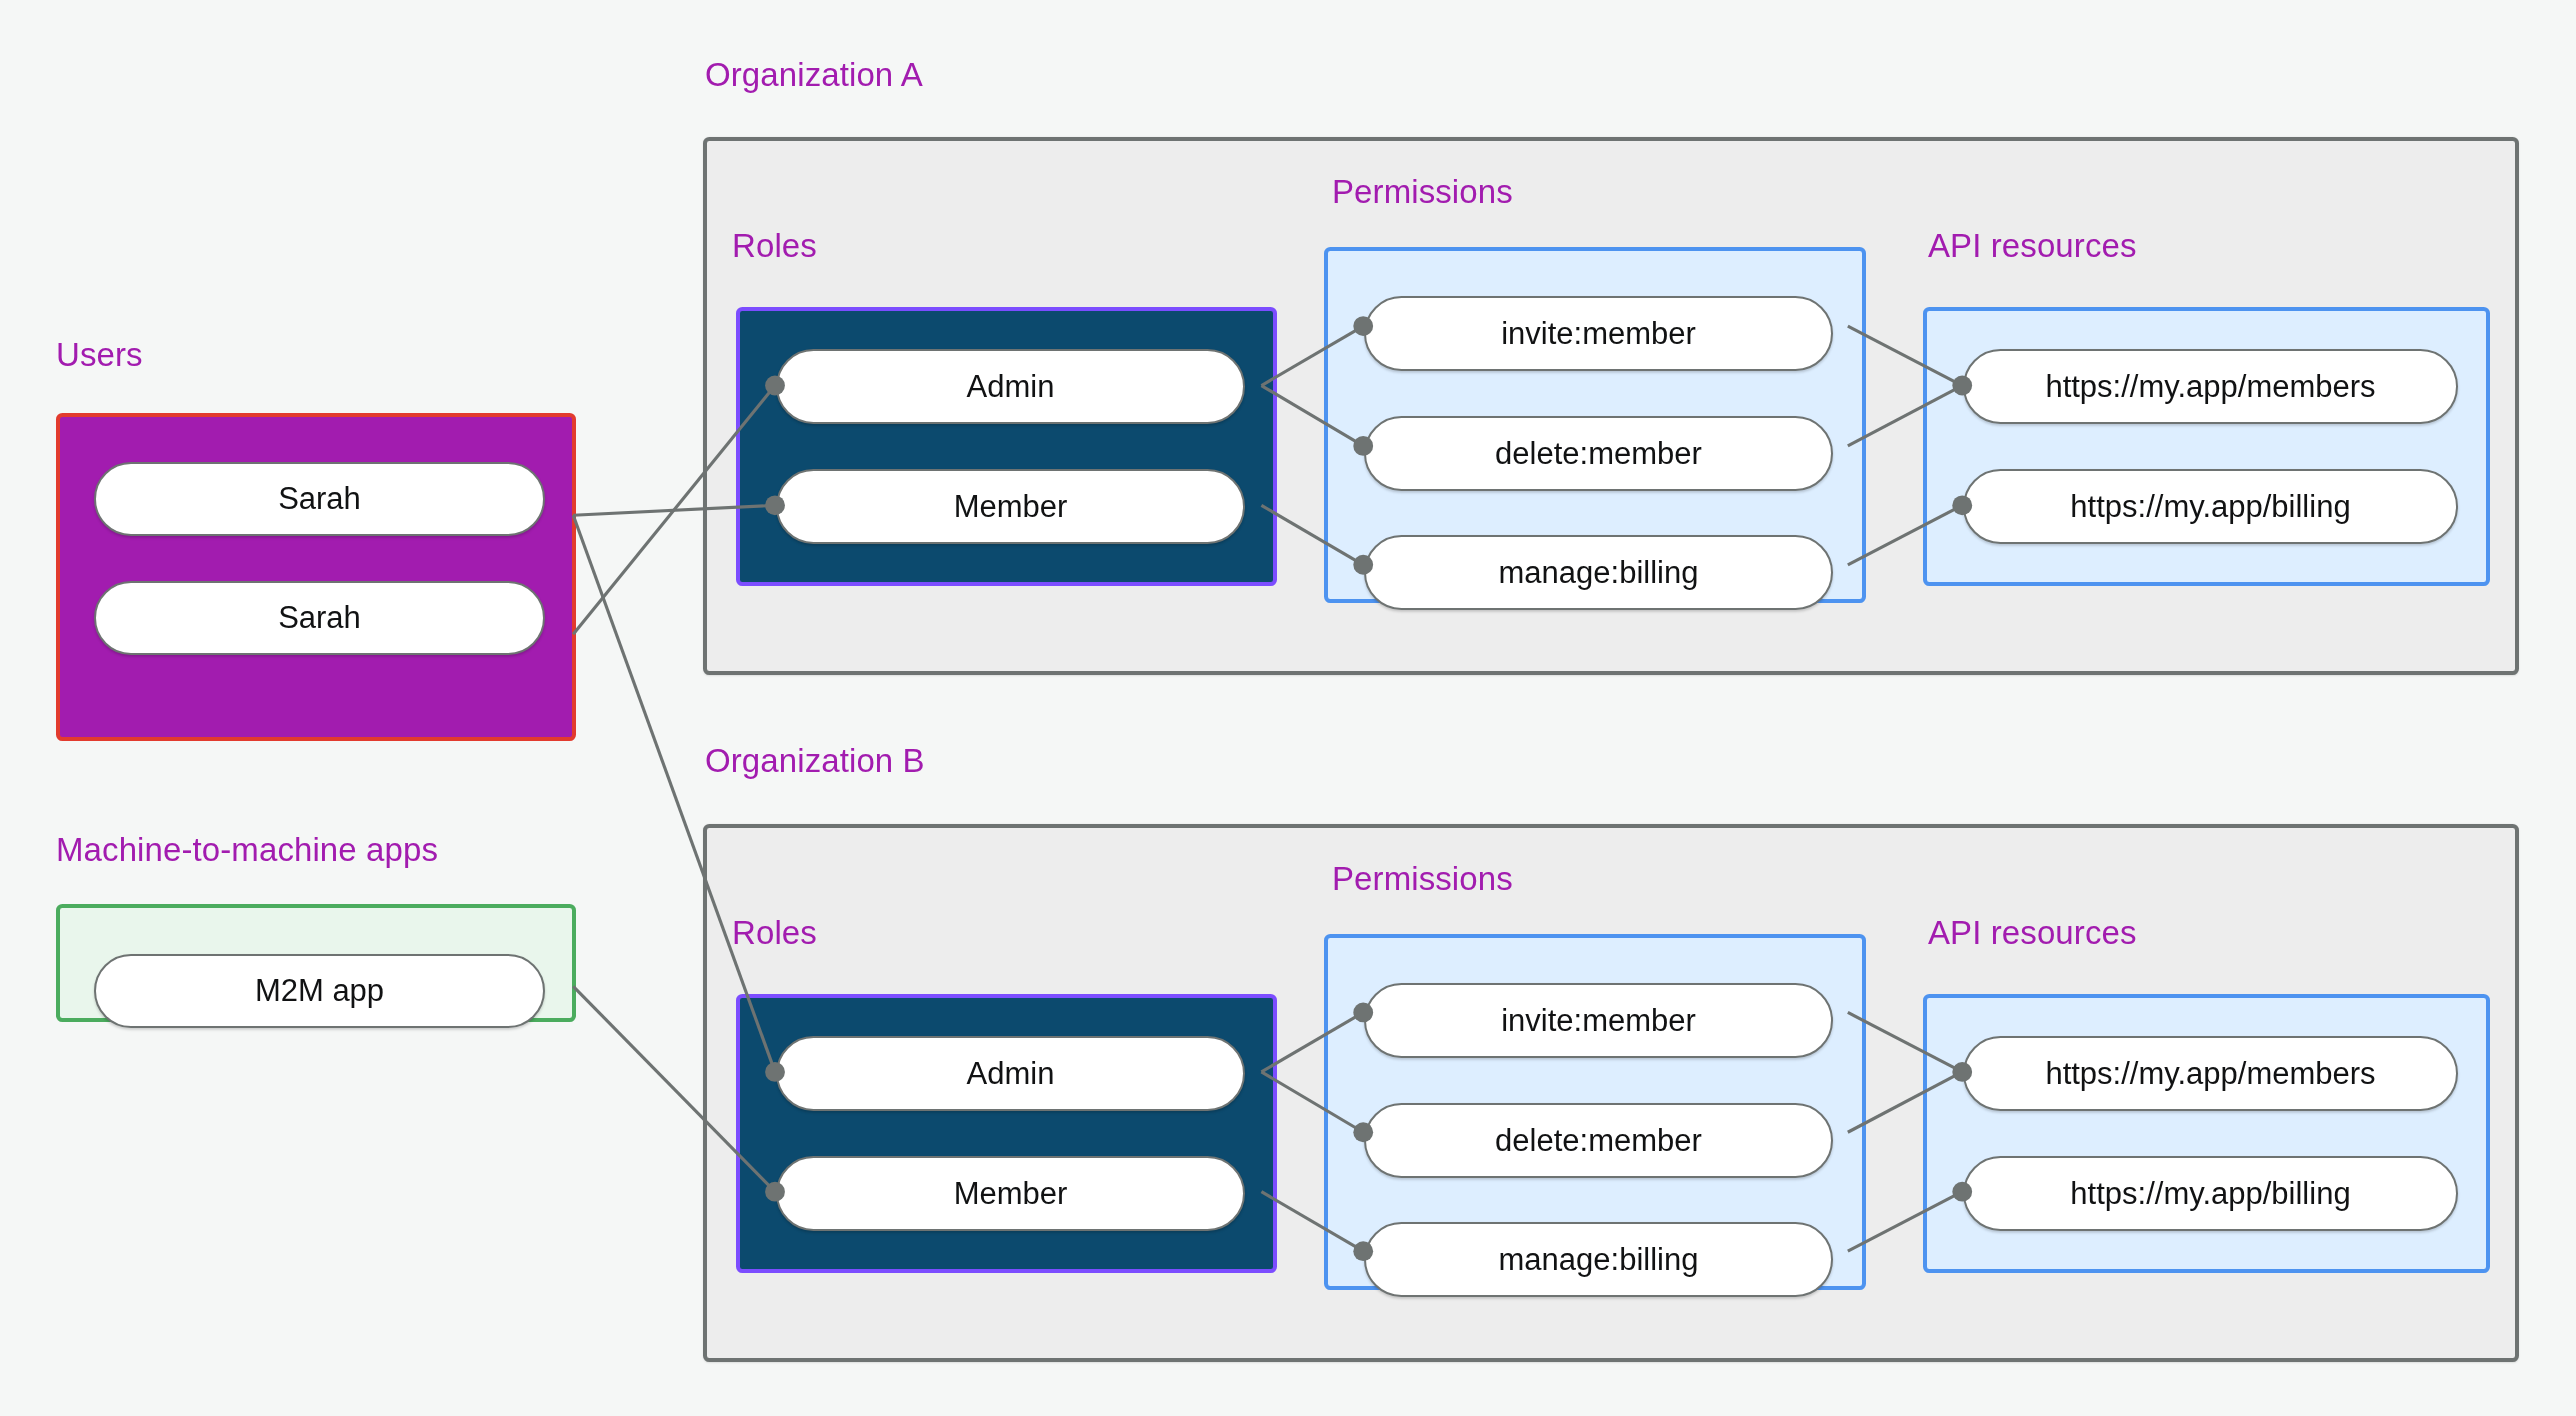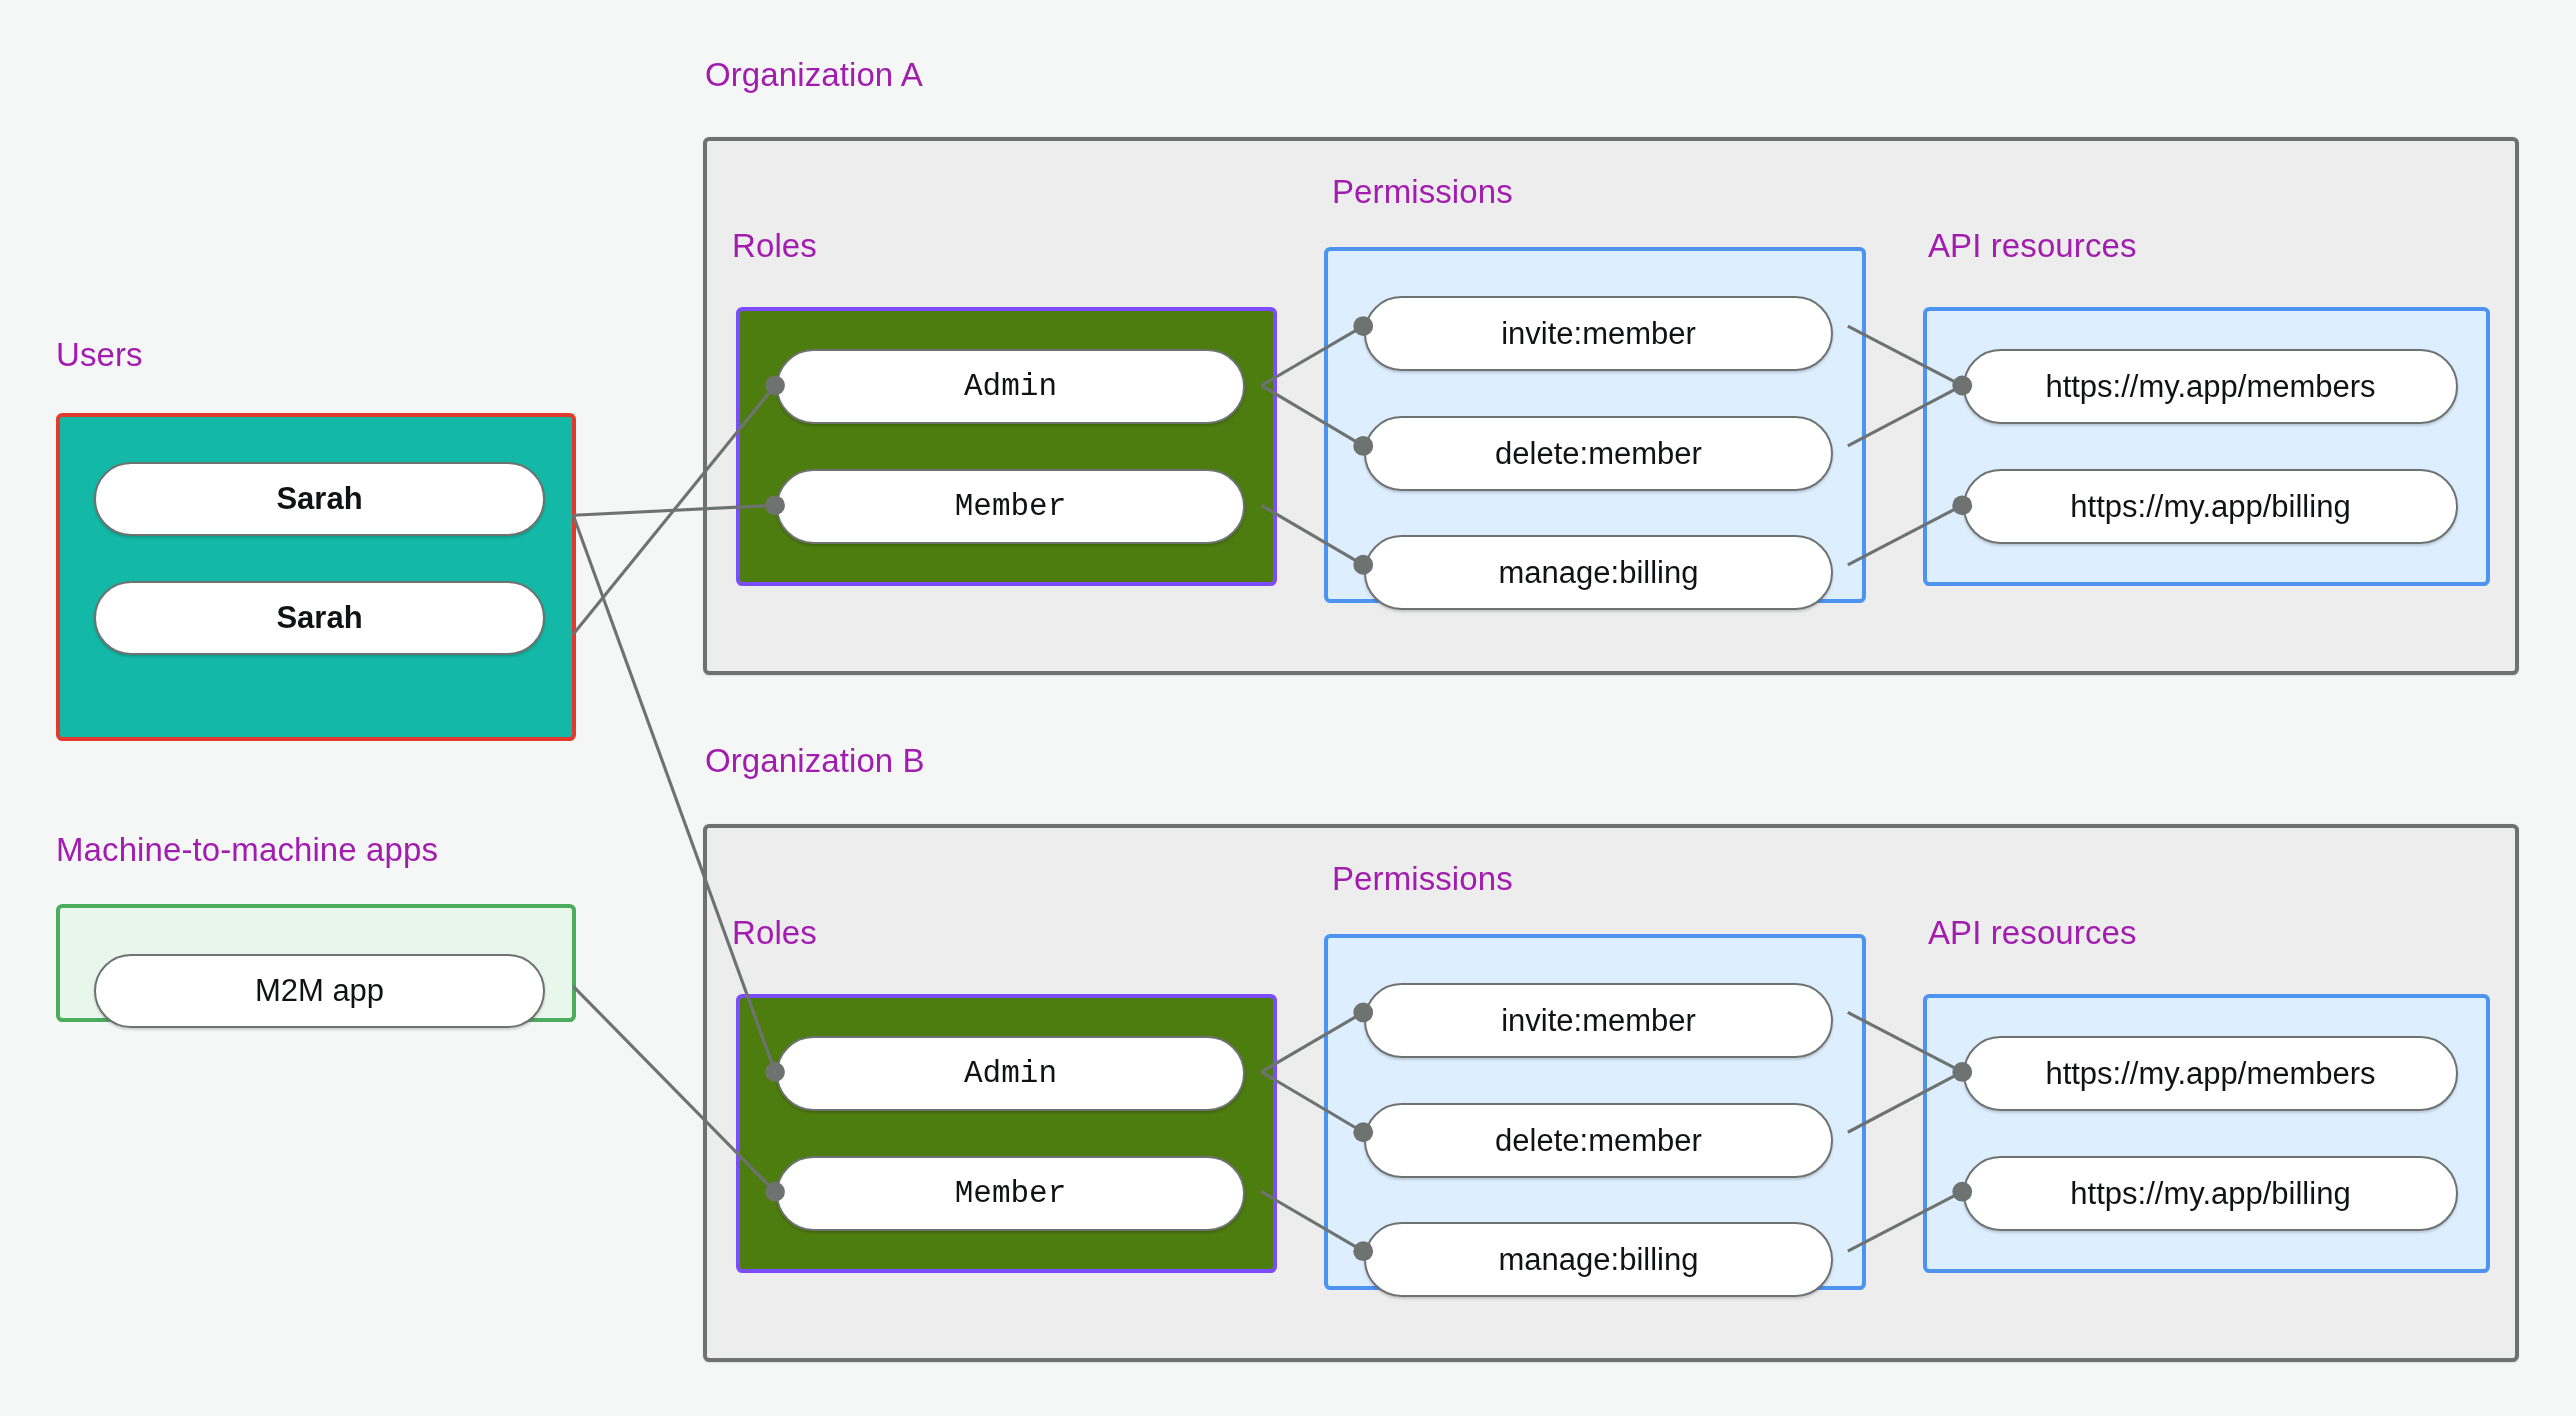--- a/index.html
+++ b/index.html
@@ -43,32 +43,30 @@
     border-radius: 6.3px;
     z-index: 2;
   }
   .group.org {
     background: #ededed;
     border: 4.5px solid #6e7372;
     box-shadow: 0 0.9px 1.8px rgba(0,0,0,.10);
     z-index: 1;
   }
   .group.users {
-    background: #14b8a6;
+    background: #a21caf;
     border: 4.5px solid #e23b2e;
-    font-weight: bold;
   }
   .group.m2m {
     background: #e9f6ec;
     border: 4.5px solid #4bac5e;
   }
   .group.roles {
-    background: #4d7c0f;
+    background: #0c4a6e;
     border: 4.5px solid #7c4dff;
-    font-family: Liberation Mono, monospace;
   }
   .group.perms,
   .group.apis {
     background: #ddeeff;
     border: 4.5px solid #4d93f0;
   }
 
   
   .node {
     position: absolute;

